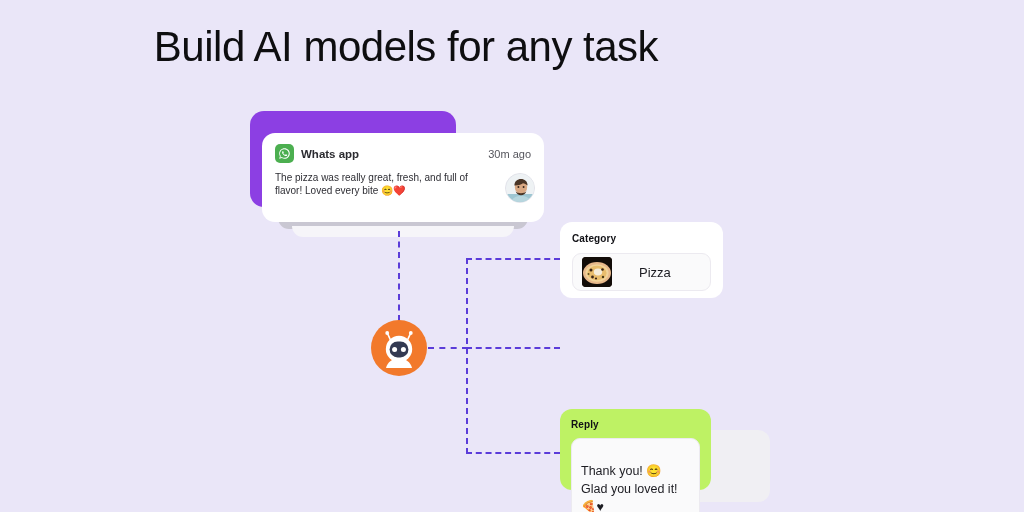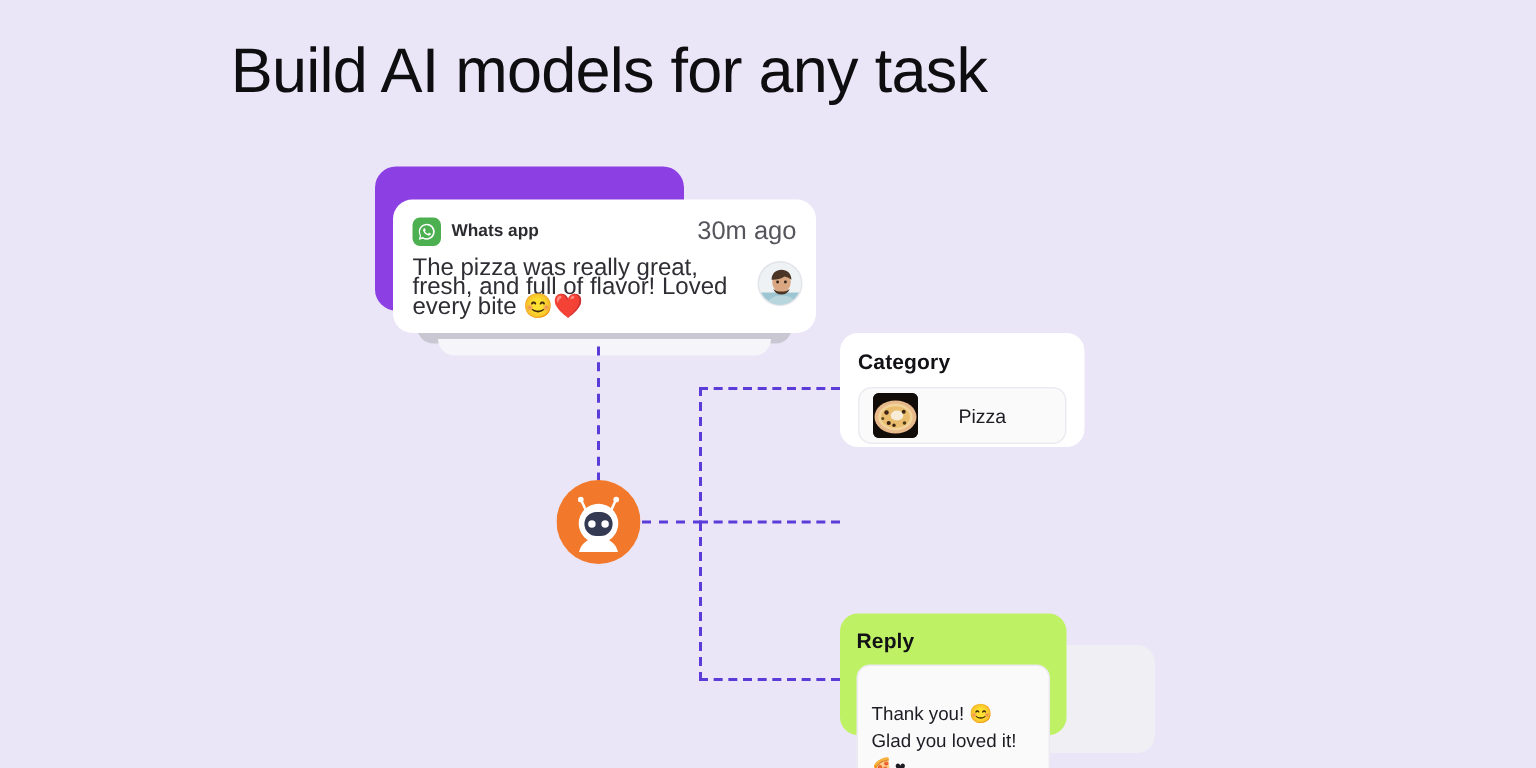--- a/index.html
+++ b/index.html
@@ -62,26 +62,26 @@
   .msg-app { display: flex; align-items: center; gap: 7px; font-weight: bold; }
   .wa-icon {
     width: 19px; height: 19px;
     background: #4caf50;
     border-radius: 5px;
     display: flex; align-items: center; justify-content: center;
     flex: 0 0 auto;
   }
   .wa-icon svg { display: block; }
   .msg-app-name { font-size: 11.5px; color: #2b2b30; }
-  .msg-time { font-size: 17px; color: #55555c; }
+  .msg-time { font-size: 11px; color: #55555c; }
   .msg-body { margin-top: 8px; position: relative; padding-right: 36px; }
   .msg-sender { font-size: 11px; font-weight: bold; color: #121216; }
   .msg-text {
     margin-top: 3px;
-    font-size: 16px;
+    font-size: 10px;
     line-height: 13px;
     color: #2e2e34;
   }
   .avatar {
     position: absolute;
     right: -4px; top: 2px;
     width: 30px; height: 30px;
     border-radius: 50%;
     overflow: hidden;
     background: #e8eef2;
@@ -113,21 +113,21 @@
   .d-br-bot    { left: 466px; top: 452px; width: 94px; }
 
   
   .out-card {
     position: absolute;
     background: #ffffff;
     border-radius: 12px;
     padding: 11px 12px 12px 12px;
   }
   .out-title {
-    font-size: 14px;
+    font-size: 10px;
     font-weight: bold;
     color: #111116;
     letter-spacing: 0.1px;
   }
   .out-pill {
     margin-top: 9px;
     background: #fafafb;
     border: 1px solid #eceaf0;
     border-radius: 9px;
     height: 38px;

